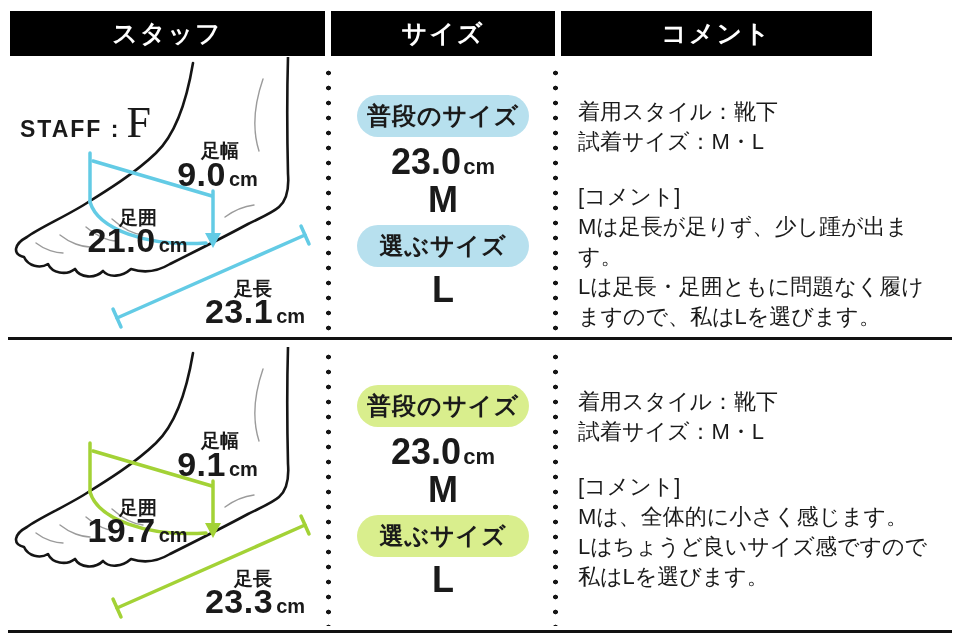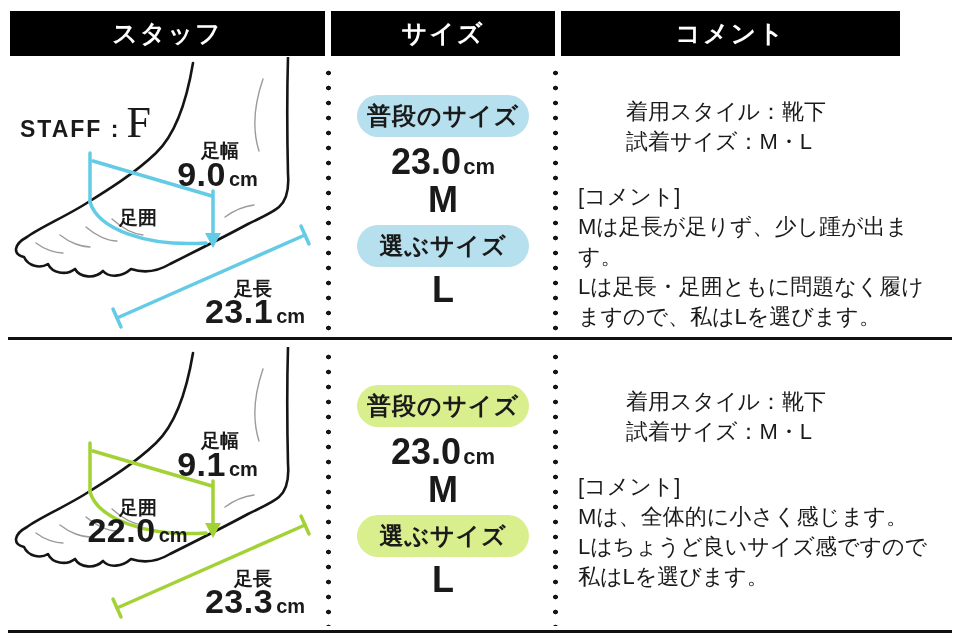--- a/index.html
+++ b/index.html
@@ -6,21 +6,21 @@
   html,body { width:960px; height:644px; background:#ffffff; overflow:hidden;
     font-family:"Liberation Sans","DejaVu Sans",sans-serif; color:#1a1a1a; }
   #stage { position:relative; width:960px; height:644px; background:#fff; }
 
   
   .hbar { position:absolute; top:11px; height:45px; background:#000;
     color:#fff; font-size:25px; font-weight:700; letter-spacing:2px;
     display:flex; align-items:center; justify-content:center; }
   .hbar-1 { left:10px;  width:315px; }
   .hbar-2 { left:331px; width:224px; }
-  .hbar-3 { left:561px; width:339px; }
+  .hbar-3 { left:561px; width:311px; }
 
   
   .hrule { position:absolute; left:8px; width:944px; height:3px; background:#111; }
   .rule-mid { top:337px; }
   .rule-bottom { top:630px; }
 
   
   .vdots { position:absolute; width:5px;
     background-image: radial-gradient(circle at 2.5px 7px, #161616 2.1px, transparent 2.7px);
     background-size:5px 15px; background-repeat:repeat-y; }
@@ -63,21 +63,21 @@
   .size-value { position:absolute; left:0; top:84px; width:224px; text-align:center; white-space:nowrap; }
   .size-value .num  { font-size:36px; font-weight:700; }
   .size-value .unit { font-size:22px; font-weight:700; margin-left:2px; }
   .size-letter { position:absolute; left:0; width:224px; text-align:center;
     font-size:36px; font-weight:600; }
   .letter-usual  { top:122px; }
   .letter-choose { top:212px; }
 
   
   .comment-cell { font-size:22px; line-height:30px; }
-  .style-lines   { position:absolute; left:17px; top:40px;  white-space:pre-line;margin-left:48px; }
+  .style-lines   { position:absolute; left:17px; top:40px;  white-space:pre-line; }
   .comment-lines { position:absolute; left:17px; top:125px; white-space:pre-line; }
 </style>
 </head>
 <body>
 
 <div id="stage">
 
   <div class="hbar hbar-1">スタッフ</div>
   <div class="hbar hbar-2">サイズ</div>
   <div class="hbar hbar-3">コメント</div>
@@ -121,20 +121,23 @@
       </g>
     </svg>
     <div class="staff-name">
       <span class="staff-prefix">STAFF :</span><span class="staff-letter">F</span>
     </div>
     <div class="mlabel w-label">足幅</div>
     <div class="mvalue w-value">
       <span class="num">9.0</span><span class="unit">cm</span>
     </div>
     <div class="mlabel g-label">足囲</div>
+    <div class="mvalue g-value">
+      <span class="num">21.0</span><span class="unit">cm</span>
+    </div>
     <div class="mlabel l-label">足長</div>
     <div class="mvalue l-value">
       <span class="num">23.1</span><span class="unit">cm</span>
     </div>
   </div>
 
   <div class="cell size-cell row-top-1" style="--line: #63cbe5; --badge: #b7e0ee;">
     <div class="badge badge-usual">普段のサイズ</div>
     <div class="size-value">
       <span class="num">23.0</span><span class="unit">cm</span>
@@ -158,21 +161,21 @@
   <div class="cell staff-cell row-top-2" style="--line: #a3d236; --badge: #d9ee8d;">
     <svg class="foot-svg" viewBox="0 0 330 285">
       <use href="#foot-shape"></use>
     </svg>
     <div class="mlabel w-label">足幅</div>
     <div class="mvalue w-value">
       <span class="num">9.1</span><span class="unit">cm</span>
     </div>
     <div class="mlabel g-label">足囲</div>
     <div class="mvalue g-value">
-      <span class="num">22.0</span><span class="unit">cm</span>
+      <span class="num">19.7</span><span class="unit">cm</span>
     </div>
     <div class="mlabel l-label">足長</div>
     <div class="mvalue l-value">
       <span class="num">23.3</span><span class="unit">cm</span>
     </div>
   </div>
 
   <div class="cell size-cell row-top-2" style="--line: #a3d236; --badge: #d9ee8d;">
     <div class="badge badge-usual">普段のサイズ</div>
     <div class="size-value">

